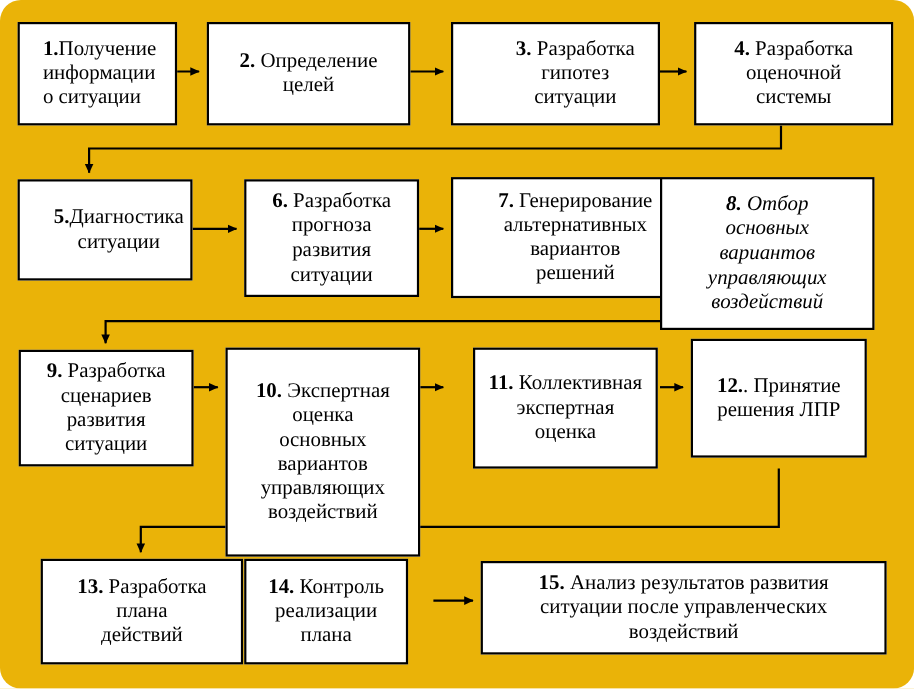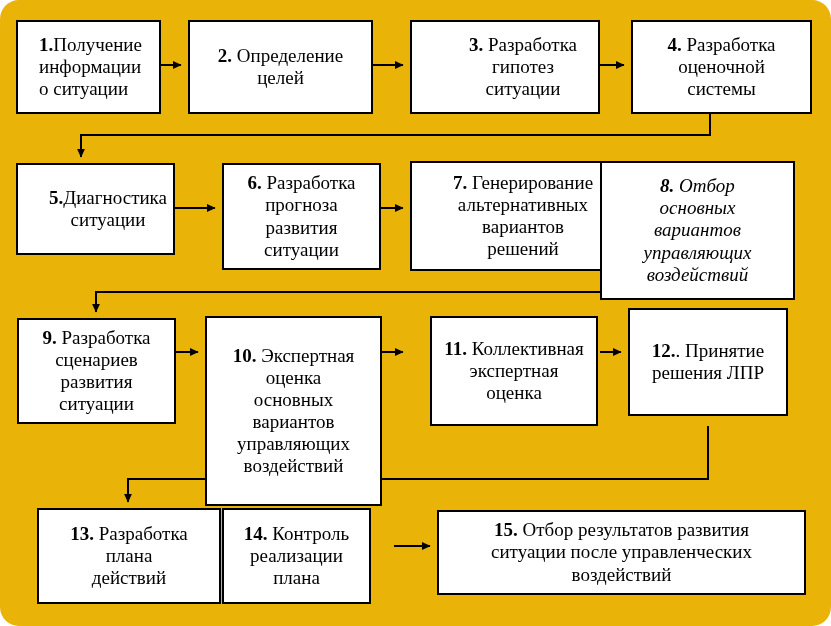--- a/index.html
+++ b/index.html
@@ -153,18 +153,18 @@
         <div class="node-text"><span class="num">13.</span><span> Разработка
 плана
 действий</span></div>
       </div>
       <div class="node" style="left: 222px; top: 508px; width: 149px; height: 96px;">
         <div class="node-text"><span class="num">14.</span><span> Контроль
 реализации
 плана</span></div>
       </div>
       <div class="node" style="left: 437px; top: 510px; width: 369px; height: 85px;">
-        <div class="node-text"><span class="num">15.</span><span> Отбор результатов развития
+        <div class="node-text"><span class="num">15.</span><span> Анализ результатов развития
 ситуации после управленческих
 воздействий</span></div>
       </div>
     </div>
 </div>
 
 </body></html>

